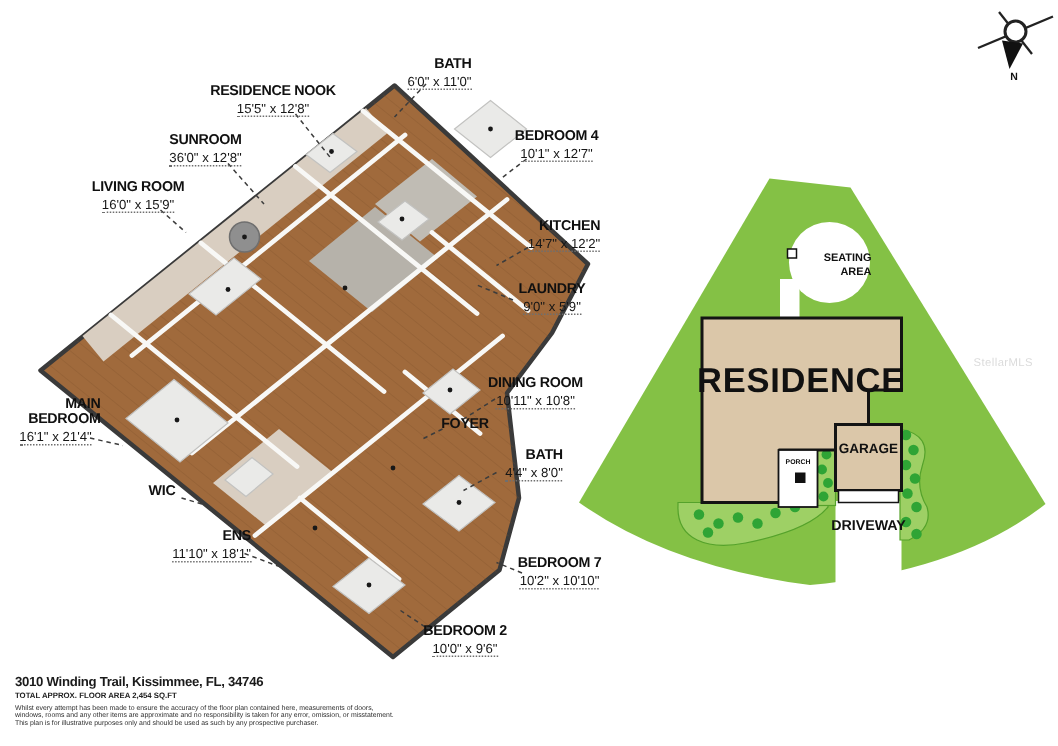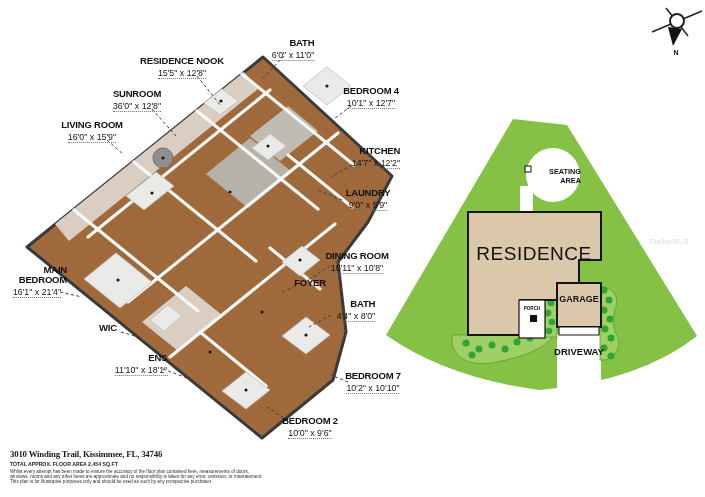--- a/index.html
+++ b/index.html
@@ -27,31 +27,31 @@
     white-space:nowrap;line-height:10px;z-index:5;
   }
   .rlabel .rname{font-size:9.5px;font-weight:700;letter-spacing:-0.2px;color:#101010;text-align:right;}
   .rlabel .rdims{font-size:8.8px;font-weight:400;color:#161616;
     border-bottom:1px dotted #6f6f6f;padding-bottom:0px;display:inline-block;}
   .rlabel .rdims:empty{display:none;border:none;}
   .rlabel.wide{white-space:normal;width:60px;}
 
   .splabel{position:absolute;transform:translate(-50%,-50%);text-align:right;
     white-space:nowrap;color:#111;z-index:5;}
-  #residence-label{font-size:19px;font-weight:400;letter-spacing:0.5px;}
+  #residence-label{font-size:23px;font-weight:700;letter-spacing:0.5px;}
   #garage-label{font-size:9px;font-weight:700;}
   #driveway-label{font-size:9.5px;font-weight:700;}
   #porch-label{font-size:4.6px;font-weight:700;}
   #seating-label{font-size:7.3px;font-weight:700;white-space:normal;width:50px;line-height:9px;}
   #north-label{font-size:7px;font-weight:700;}
   #watermark{position:absolute;left:649px;top:237px;font-size:7.5px;color:#bdbdbd;
     opacity:0.55;letter-spacing:0.3px;z-index:4;}
 
   #footer{position:absolute;left:10px;top:449px;z-index:5;}
-  #address{font-size:8.8px;font-weight:700;letter-spacing:-0.2px;color:#1a1a1a;line-height:10px;font-family:Liberation Serif, serif;}
+  #address{font-size:8.8px;font-weight:700;letter-spacing:-0.2px;color:#1a1a1a;line-height:10px;}
   #area-line{font-size:5.2px;font-weight:700;color:#222;margin-top:2px;line-height:6px;}
   #disclaimer{margin-top:2px;}
   #disclaimer div{font-size:4.6px;color:#2e2e2e;line-height:5.1px;}
 </style>
 </head>
 <body>
 
 <div id="canvas">
 
   <svg id="art" width="705" height="497" viewBox="0 0 705 497">

